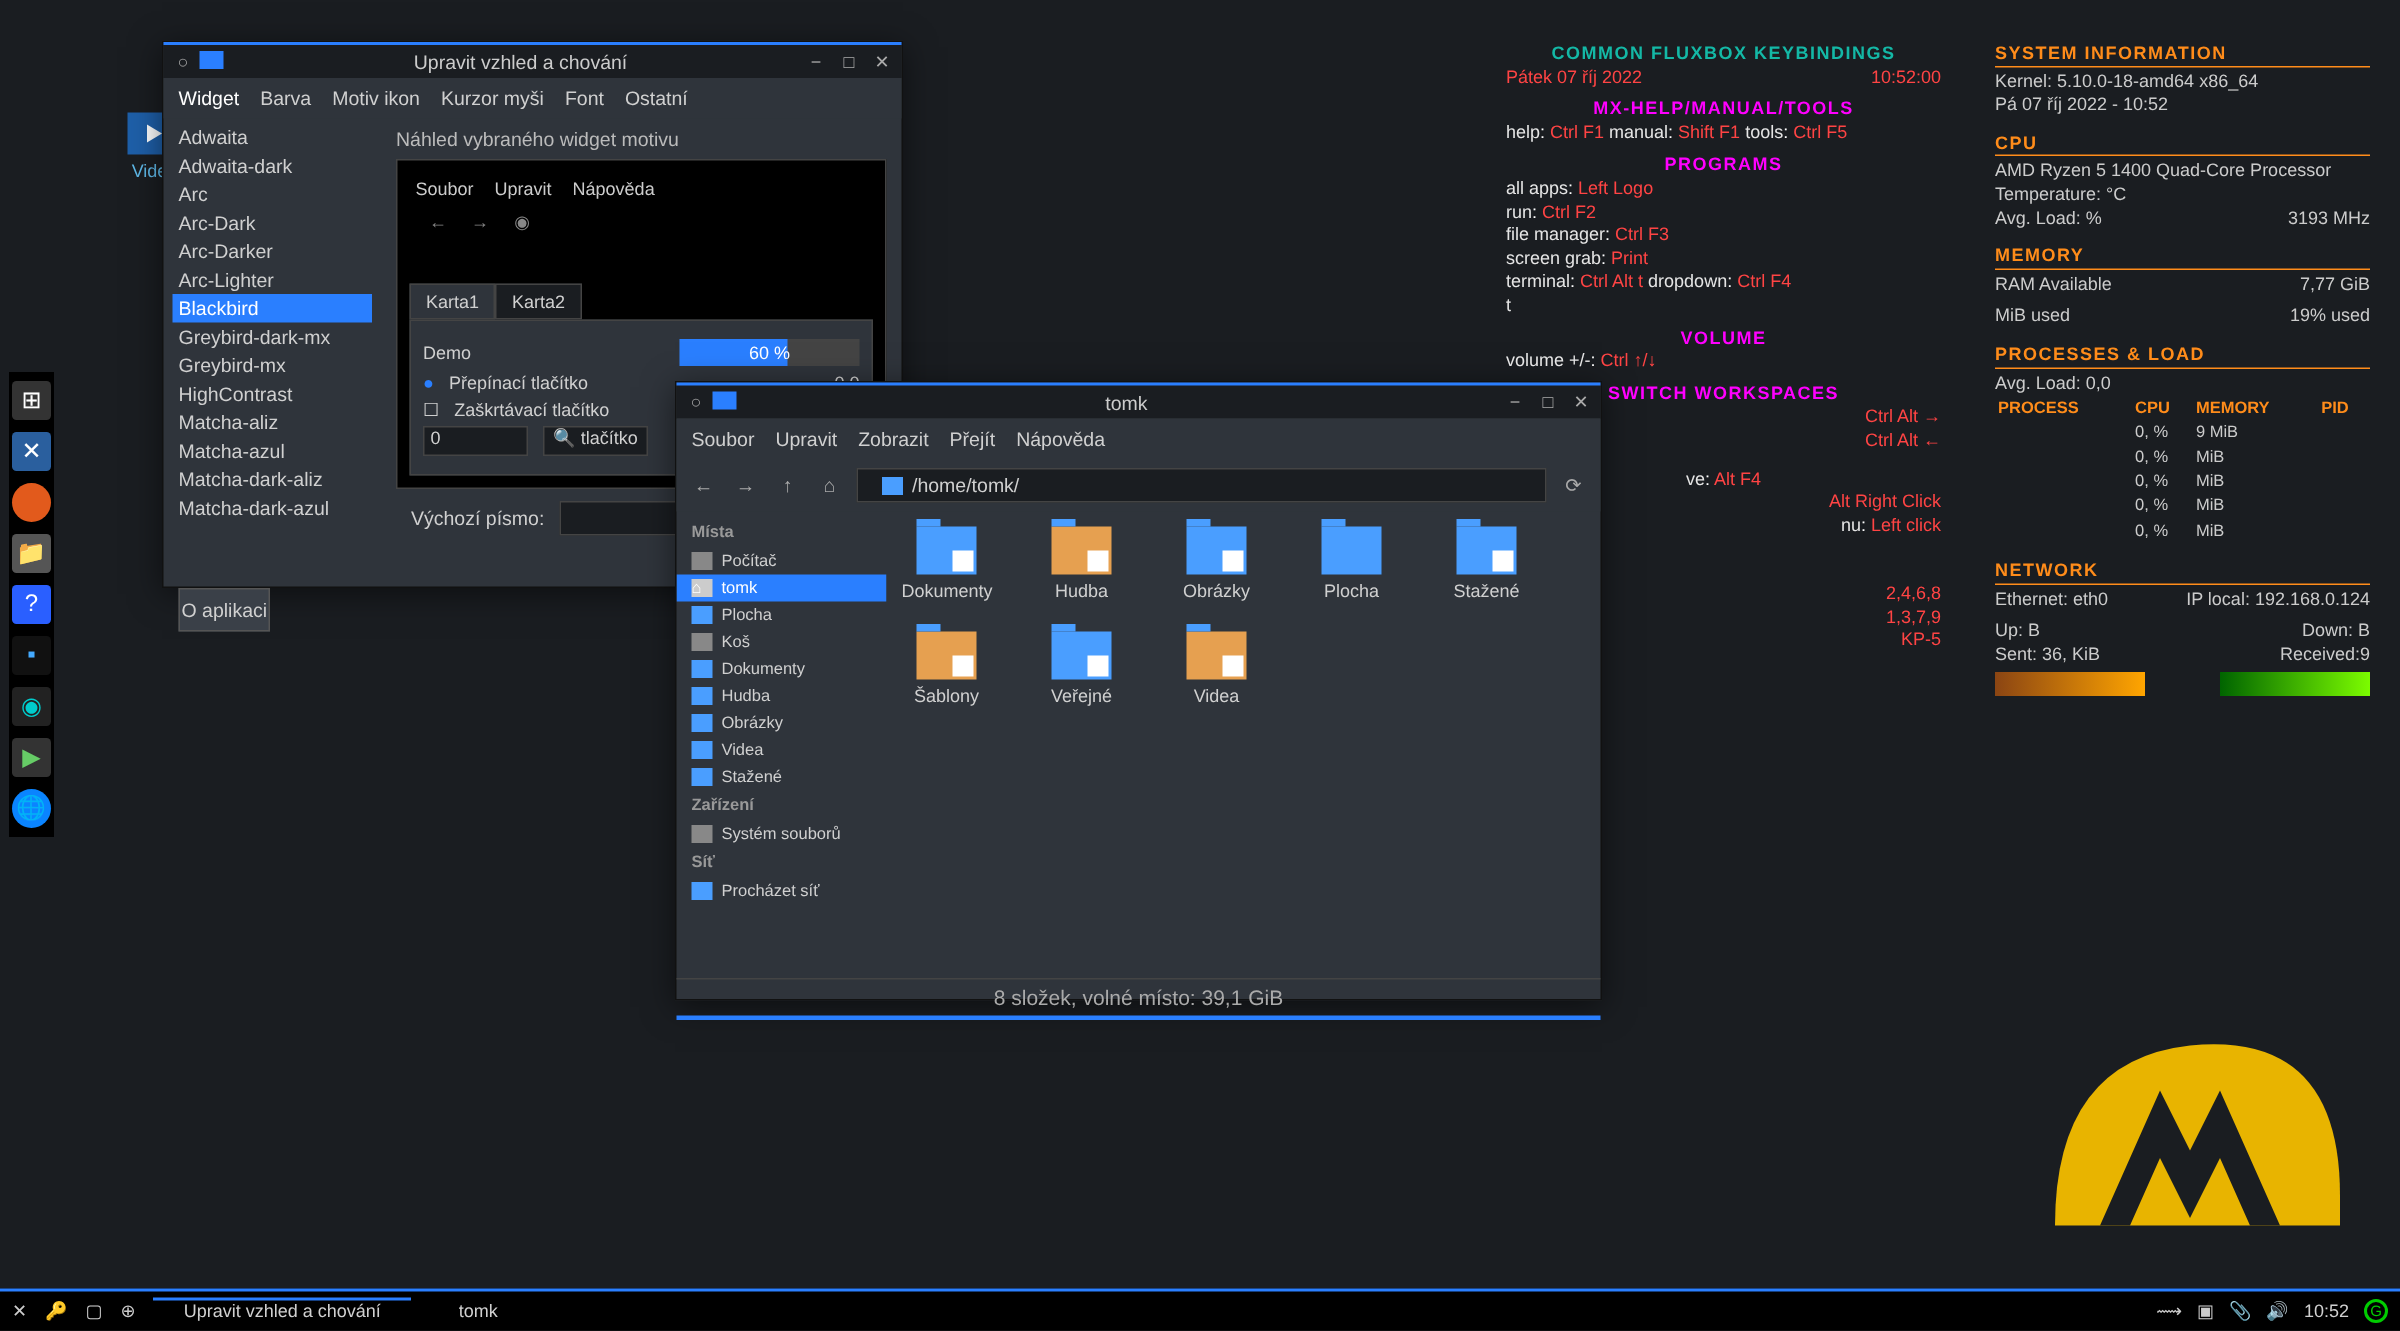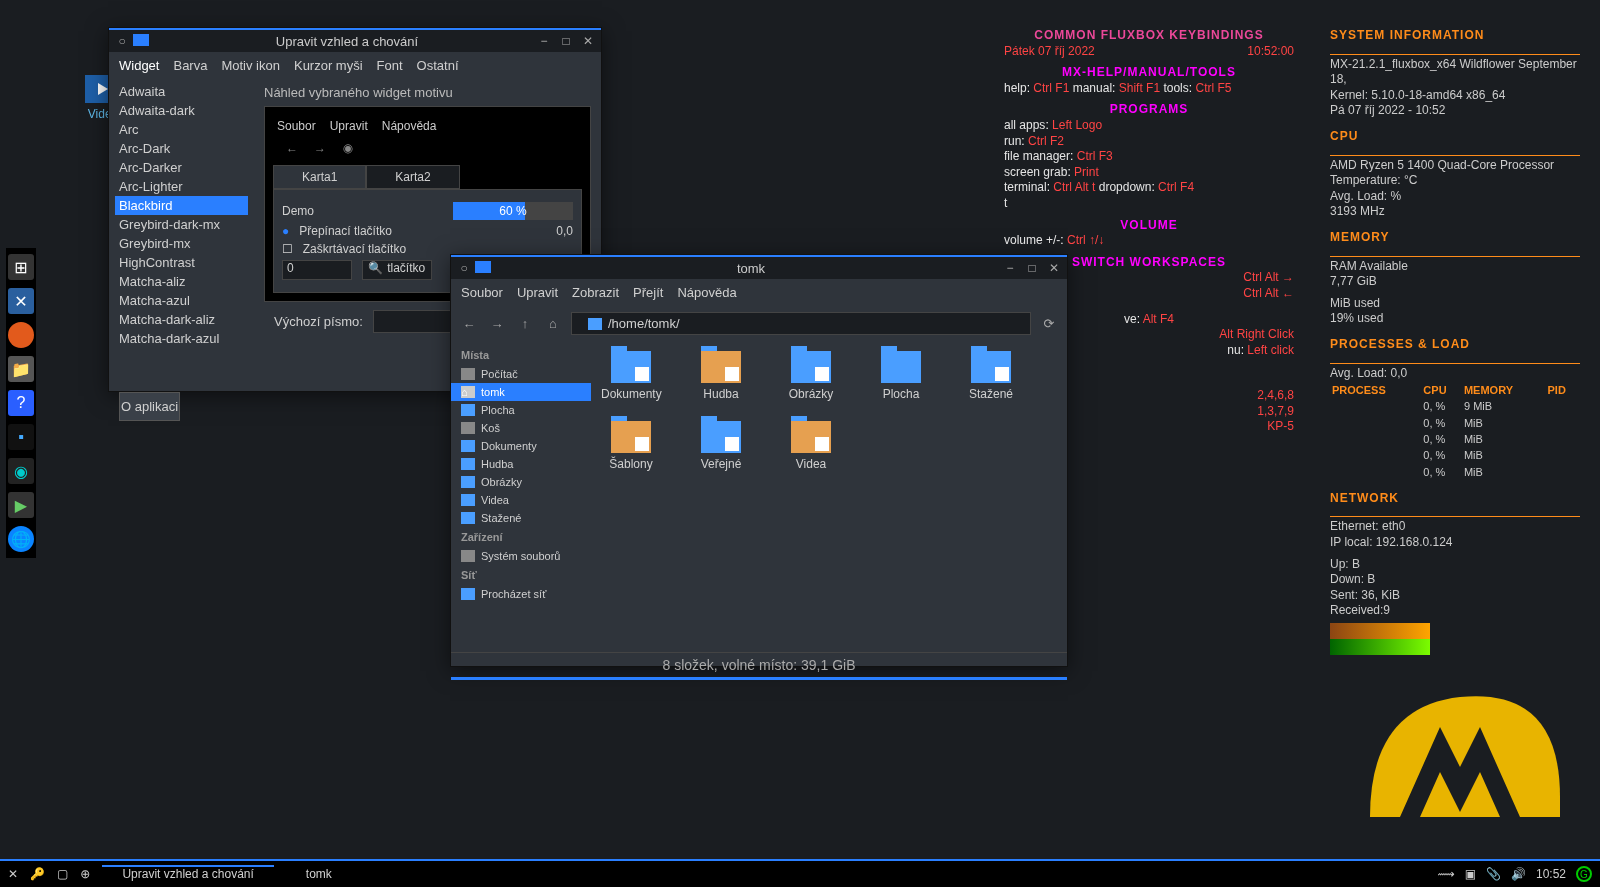--- a/index.html
+++ b/index.html
@@ -31,21 +31,21 @@
 .theme-list { width: 145px; overflow-y: auto; padding: 3px 6px; }
 .theme-list div { padding: 2px 4px; font-size: 13px; cursor: pointer; }
 .theme-list .sel { background: #2a7fff; color: #fff; }
 .preview-pane { flex: 1; padding: 6px 10px; }
 .preview-pane .hdr { font-size: 13px; color: #bbb; margin-bottom: 6px; }
 .preview-box { background: #000; border: 1px solid #444; padding: 8px; font-size: 12px; }
 .preview-box .pmenu { display: flex; gap: 14px; padding: 4px; color: #ccc; }
 .preview-box .pnav { display: flex; gap: 10px; padding: 4px 10px; color: #888; }
 .preview-box .pnav span { width: 18px; text-align: center; }
 .preview-box .ptabs { display: flex; margin-top: 6px; }
-.preview-box .ptabs span { padding: 4px 28px; background: #2f343b; border: 1px solid #444; }
+.preview-box .ptabs span { padding: 4px 10px; background: #2f343b; border: 1px solid #444; margin-top: 24px; }
 .preview-box .pcontent { background: #2f343b; padding: 8px; border: 1px solid #444; }
 .preview-box .prow { display: flex; align-items: center; gap: 10px; margin: 4px 0; }
 .preview-box .pprog { width: 120px; height: 18px; background: #444; position: relative; color: #fff; text-align: center; font-size: 12px; line-height: 18px; }
 .preview-box .pprog .fill { position: absolute; left: 0; top: 0; bottom: 0; width: 60%; background: #2a7fff; }
 .preview-box .pprog .txt { position: relative; }
 .preview-box .pspin { width: 70px; height: 20px; background: #1a1d21; border: 1px solid #444; padding: 0 4px; }
 .preview-box .pbtn { width: 70px; height: 20px; background: #1a1d21; border: 1px solid #444; padding: 0 4px; text-align: center; }
 .bottom-row { display: flex; align-items: center; padding: 8px 10px; gap: 10px; }
 .bottom-row input { background: #1a1d21; border: 1px solid #444; color: #ccc; padding: 3px 6px; flex: 1; }
 .about-btn { margin: 8px 10px; padding: 6px 1px; background: #3a4048; border: 1px solid #555; display: inline-block; cursor: pointer; }
@@ -78,22 +78,22 @@
 
 .conky { position: absolute; font-family: monospace; font-size: 12px; line-height: 1.3; }
 .conky-kb { right: 306px; top: 28px; width: 290px; }
 .conky-kb .hdr { text-align: center; font-weight: bold; text-transform: uppercase; letter-spacing: 1px; }
 .conky-kb .row { display: flex; }
 .conky-kb .clabel { color: #e5e5e5; }
 .conky-kb .ckey { color: #ff4444; }
 .conky-kb .csep { color: #fff; }
 
 .conky-sys { right: 20px; top: 28px; width: 250px; color: #ccc; }
-.conky-sys .shdr { color: #ff8c1a; font-weight: bold; letter-spacing: 1px; border-bottom: 1px solid #ff8c1a; padding-bottom: 10px; margin-bottom: 2px; }
-.conky-sys .srow { display: flex; justify-content: space-between; flex-direction: column; }
+.conky-sys .shdr { color: #ff8c1a; font-weight: bold; letter-spacing: 1px; border-bottom: 1px solid #ff8c1a; padding-bottom: 0; margin-bottom: 2px; }
+.conky-sys .srow { display: flex; justify-content: space-between; }
 .conky-sys table { width: 100%; font-size: 11px; }
 .conky-sys th { color: #ff8c1a; text-align: left; }
 
 
 .mx-logo { position: absolute; right: 30px; bottom: 60px; width: 240px; height: 200px; }
 
 
 .taskbar { position: absolute; left: 0; right: 0; bottom: 0; height: 28px; background: #000; display: flex; align-items: center; padding: 0 8px; gap: 12px; border-top: 2px solid #2a7fff; font-size: 12px; }
 .taskbar .tb-ico { color: #ccc; cursor: pointer; }
 .taskbar .tb-task { padding: 0 20px; cursor: pointer; }
@@ -339,21 +339,21 @@
           </div>
           <div class="lbl">Videa</div>
         </div>
     </div>
   </div>
   <div class="fm-status">8 složek, volné místo: 39,1 GiB</div>
   <div class="fm-status-bar"></div>
 </div>
 
 <div class="conky conky-kb">
-  <div class="hdr" style="color:#ec4899">COMMON FLUXBOX KEYBINDINGS</div>
+  <div class="hdr" style="color:#14b8a6">COMMON FLUXBOX KEYBINDINGS</div>
   <div class="row">
       <span style="color:#ff4444">Pátek 07 říj 2022</span>
       <span style="flex:1"></span>
       <span style="color:#ff4444">10:52:00</span>
     </div>
   <div class="hdr" style="color:#f0f;margin-top:6px">MX-HELP/MANUAL/TOOLS</div>
   <div><span class="clabel">help</span><span class="csep">: </span><span class="ckey">Ctrl F1</span> <span class="clabel">manual</span><span class="csep">: </span><span class="ckey">Shift F1</span> <span class="clabel">tools</span><span class="csep">: </span><span class="ckey">Ctrl F5</span></div>
   <div class="hdr" style="color:#f0f;margin-top:6px">PROGRAMS</div>
   <div><span class="clabel">all apps</span><span class="csep">: </span><span class="ckey">Left Logo</span></div>
   <div><span class="clabel">run</span><span class="csep">: </span><span class="ckey">Ctrl F2</span></div>
@@ -369,21 +369,20 @@
   <div style="margin-top:10px;text-align:center"><span class="clabel">ve</span><span class="csep">: </span><span class="ckey">Alt F4</span></div>
   <div style="text-align:right"><span class="ckey">Alt Right Click</span></div>
   <div style="text-align:right"><span class="clabel">nu</span><span class="csep">: </span><span class="ckey">Left click</span></div>
   <div style="margin-top:30px;text-align:right"><span class="ckey">2,4,6,8</span></div>
   <div style="text-align:right"><span class="ckey">1,3,7,9</span></div>
   <div style="text-align:right"><span class="ckey">KP-5</span></div>
 </div>
 
 <div class="conky conky-sys">
   <div class="shdr">SYSTEM INFORMATION</div>
-  <div>MX-21.2.1_fluxbox_x64 Wildflower September 18,</div>
   <div>Kernel: 5.10.0-18-amd64 x86_64</div>
   <div>Pá 07 říj 2022 - 10:52</div>
   <div class="shdr" style="margin-top:10px">CPU</div>
   <div>AMD Ryzen 5 1400 Quad-Core Processor</div>
   <div>Temperature: °C</div>
   <div class="srow">
       <span>Avg. Load:   %</span>
       <span>3193 MHz</span>
     </div>
   <div class="shdr" style="margin-top:10px">MEMORY</div>

